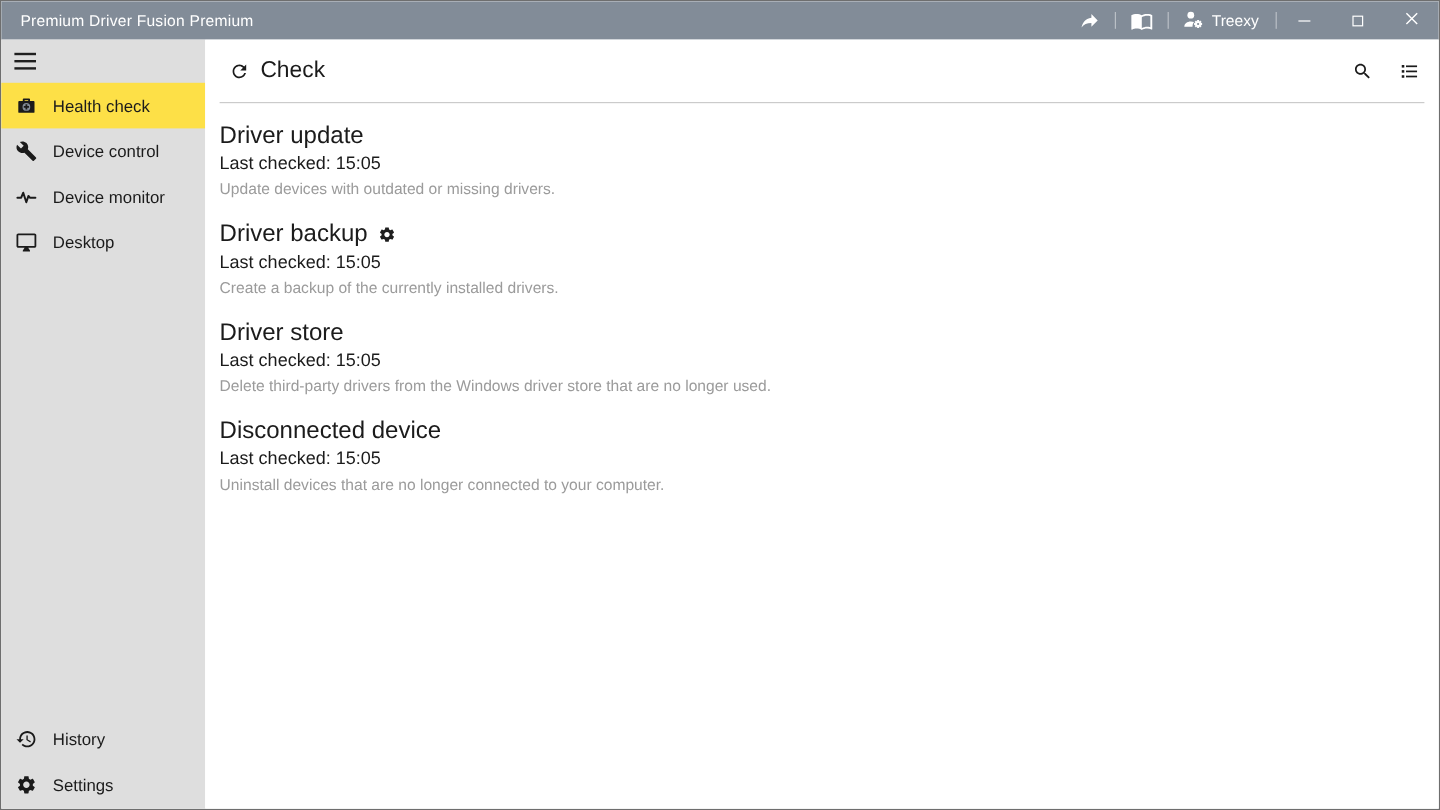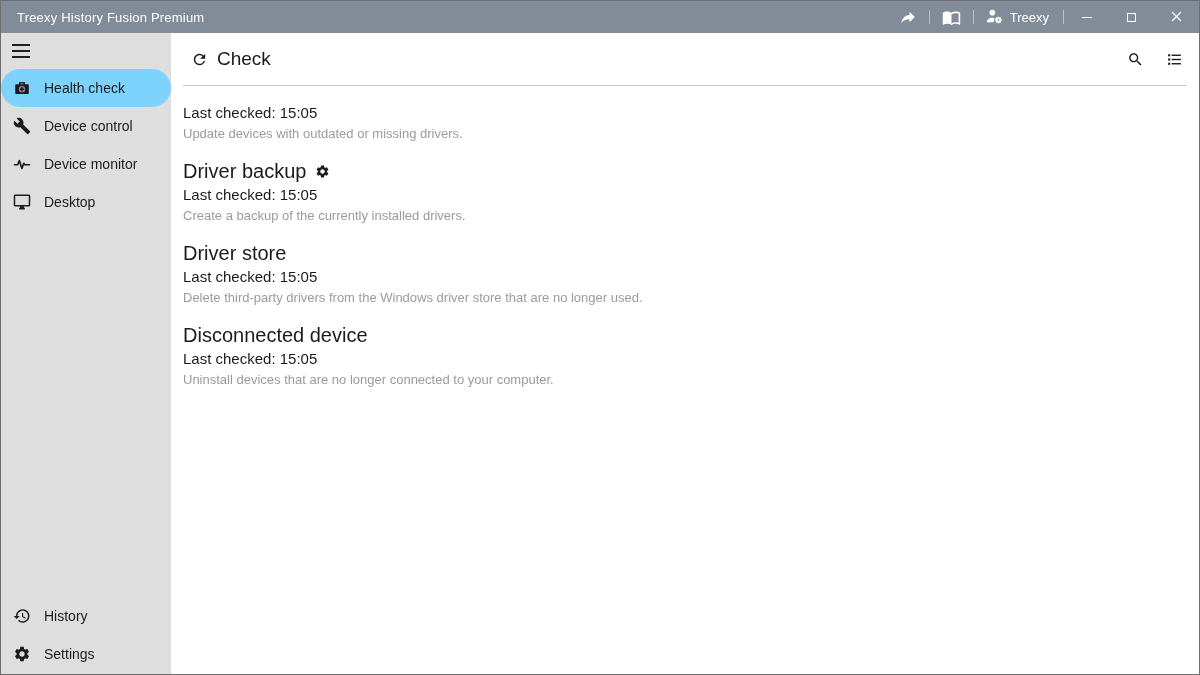--- a/index.html
+++ b/index.html
@@ -20,21 +20,21 @@
 
   
   .app-body { flex:1; display:flex; min-height:0; }
 
   
   .sidebar { width:170px; background:#dedede; display:flex; flex-direction:column; flex:0 0 170px; }
   .hamburger { height:36px; display:flex; align-items:center; padding-left:11px; cursor:pointer; }
   .hamburger-bars { display:flex; flex-direction:column; gap:4px; }
   .hamburger-bars span { display:block; width:18px; height:2px; background:#1f1f1f; }
   .nav-item { height:38px; display:flex; align-items:center; gap:12px; padding-left:11px; font-size:14px; color:#1b1b1b; cursor:pointer; }
-  .nav-item.selected { background:#7dd3fc;border-radius:19px; }
+  .nav-item.selected { background:#fde047; }
   .nav-item .ni-icon { width:20px; height:20px; display:flex; align-items:center; justify-content:center; color:#1b1b1b; flex:0 0 20px; }
   .nav-item .ni-icon svg { width:18px; height:18px; display:block; }
   .sidebar-bottom { margin-top:auto; padding-bottom:1px; }
 
   
   .main { flex:1; background:#fff; display:flex; flex-direction:column; min-width:0; }
   .toolbar { height:52px; display:flex; align-items:center; flex:0 0 52px; padding:0 16px 0 20px; }
   .check-btn { display:flex; align-items:center; gap:9px; font-size:19px; color:#1b1b1b; cursor:pointer; }
   .check-btn svg { width:17px; height:17px; display:block; }
   .toolbar-right { margin-left:auto; display:flex; align-items:center; gap:22px; }
@@ -50,21 +50,21 @@
   .section-gear svg { width:15px; height:15px; display:block; }
   .section-checked { font-size:15px; line-height:20px; color:#1b1b1b; margin-top:2px; }
   .section-desc { font-size:13px; line-height:18px; color:#9b9b9b; margin-top:2px; }
 </style>
 </head>
 <body>
 
 <div class="window">
 
   <div class="titlebar">
-    <div class="titlebar-title">Treexy History Fusion Premium</div>
+    <div class="titlebar-title">Premium Driver Fusion Premium</div>
     <div class="titlebar-right">
       <div class="tb-btn">
         <span>
           <svg width="18" height="18" viewBox="0 0 24 24" fill="#fff">
               <path d="M14 9V5l7 7-7 7v-4.1c-5 0-8.5 1.6-11 5.1 1-5 4-10 11-11z"></path>
             </svg>
         </span>
       </div>
       <div class="tb-sep"></div>
       <div class="tb-btn">
@@ -209,20 +209,23 @@
               </svg>
             </span>
           </div>
         </div>
       </div>
       <div class="toolbar-divider"></div>
 
       <div class="content">
 
         <div class="section">
+          <div class="section-title-row">
+            <div class="section-title">Driver update</div>
+          </div>
           <div class="section-checked">Last checked: 15:05</div>
           <div class="section-desc">Update devices with outdated or missing drivers.</div>
         </div>
 
         <div class="section">
           <div class="section-title-row">
             <div class="section-title">Driver backup</div>
             <span class="section-gear">
               <span>
                 <svg viewBox="0 0 24 24" fill="currentColor">

